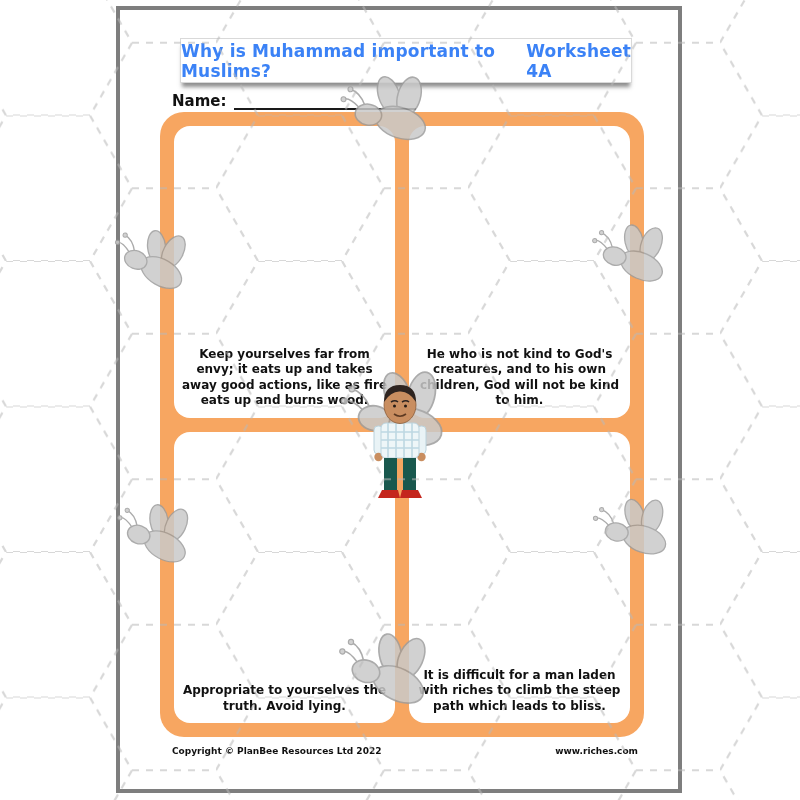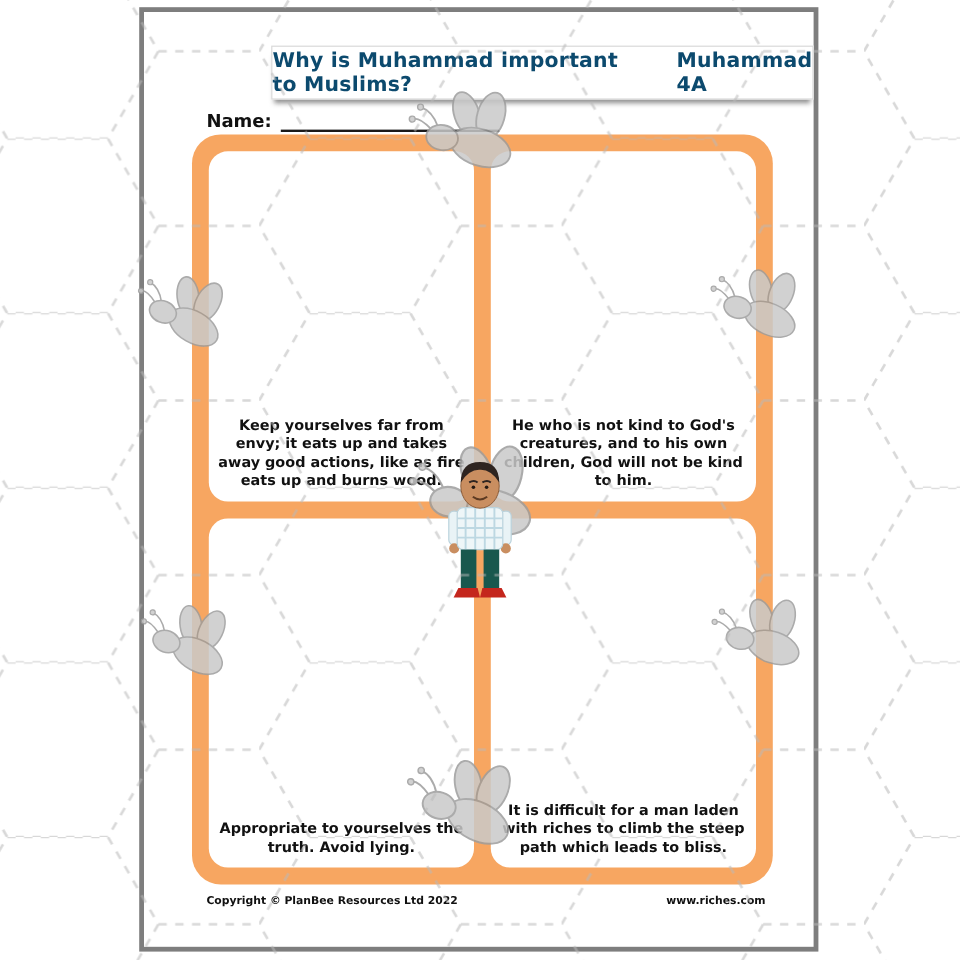--- a/index.html
+++ b/index.html
@@ -17,21 +17,21 @@
   #page{
     position:absolute;left:116px;top:6px;width:566px;height:787px;
     background:#ffffff;border:4px solid var(--page-border,#7e7e7e);
     box-sizing:border-box;z-index:1;
   }
   .title-bar{
     position:absolute;left:60px;top:28px;width:450px;height:43px;
     background:#fff;border:1px solid #d9d9d9;
     box-shadow:0 6px 4px -2px rgba(50,50,50,.55);
     display:flex;align-items:center;justify-content:center;gap:30px;
-    font-weight:bold;font-size:17px;letter-spacing:.2px;color:#0c4a6e;margin-left:46px;
+    font-weight:bold;font-size:17px;letter-spacing:.2px;color:#3b82f6;
   }
   .name-date{
     position:absolute;left:52px;right:46px;top:82px;
     display:flex;justify-content:space-between;align-items:flex-end;
     font-weight:bold;font-size:15px;color:#111;
   }
   .nd-group{display:flex;align-items:flex-end;}
   .nd-line{border-bottom:2px solid #1a1a1a;height:14px;margin-left:8px;}
   .nd-line.name{width:182px;}
   .nd-line.date{width:132px;}
@@ -58,21 +58,21 @@
   #character{position:absolute;left:372px;top:382px;z-index:15;pointer-events:none;}
   .bee-shape{opacity:.85;}
 </style>
 </head>
 <body>
 
 <div id="page">
 
   <div class="title-bar">
     <span>Why is Muhammad important to Muslims?</span>
-    <span>Muhammad 4A</span>
+    <span>Worksheet 4A</span>
   </div>
 
   <div class="name-date">
     <div class="nd-group">
       <span>Name:</span>
       <span class="nd-line name"></span>
     </div>
   </div>
 
   <div class="board">

